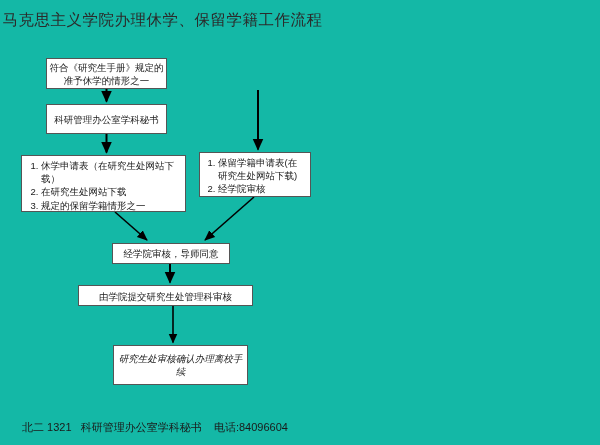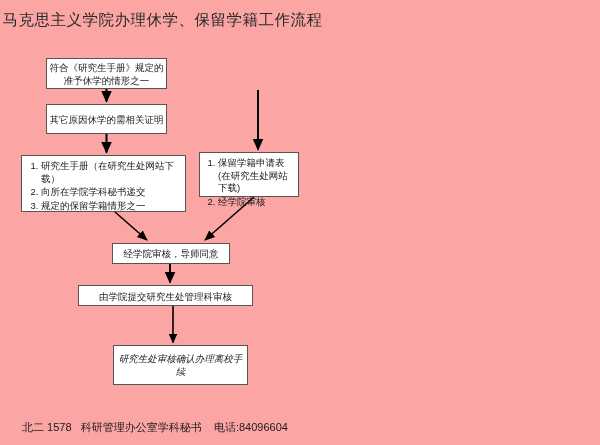--- a/index.html
+++ b/index.html
@@ -12,21 +12,21 @@
     width: 600px;
     height: 445px;
     font-family: "Liberation Sans", "DejaVu Sans", sans-serif;
     color: #1a1a1a;
     overflow: hidden;
   }
   #page {
     position: relative;
     width: 600px;
     height: 445px;
-    background: #fca5a5;
+    background: #14b8a6;
   }
 
   
   .title {
     position: absolute;
     left: 0px;
     top: 8px;
     width: 325px;
     text-align: center;
     font-size: 15.5px;
@@ -86,21 +86,21 @@
   .node.list.tight ol {
     padding-left: 13px;
   }
 
   
   #n-left-1   { left: 46px;  top: 58px;  width: 121px; height: 31px; }
   #n-left-2   { left: 46px;  top: 104px; width: 121px; height: 30px; }
   #n-left-3   { left: 21px;  top: 155px; width: 165px; height: 57px; }
 
   #n-right-1  { left: 205px; top: 58px;  width: 116px; height: 32px; }
-  #n-right-2  { left: 199px; top: 152px; width: 100px; height: 45px; }
+  #n-right-2  { left: 199px; top: 152px; width: 112px; height: 45px; }
 
   #n-mid-1    { left: 112px; top: 243px; width: 118px; height: 21px; }
   #n-mid-2    { left: 78px;  top: 285px; width: 175px; height: 21px; align-items: flex-end; }
   #n-mid-3    { left: 113px; top: 345px; width: 135px; height: 40px; font-style: italic; }
 
   
   .footer {
     position: absolute;
     left: 22px;
     top: 420px;
@@ -140,27 +140,27 @@
     <line x1="170" y1="264" x2="170" y2="282.5" stroke="#000000" stroke-width="2" marker-end="url(#ah)"></line>
 
     <line x1="173" y1="306" x2="173" y2="342.5" stroke="#000000" stroke-width="1.6" marker-end="url(#ah)"></line>
   </svg>
 
   <div class="node centered" id="n-left-1">
     <span class="txt">符合《研究生手册》规定的准予休学的情形之一</span>
   </div>
 
   <div class="node centered" id="n-left-2">
-    <span class="txt">其它原因休学的需相关证明</span>
+    <span class="txt">科研管理办公室学科秘书</span>
   </div>
 
   <div class="node list" id="n-left-3">
     <ol>
-      <li>研究生手册（在研究生处网站下载）</li>
-      <li>向所在学院学科秘书递交</li>
+      <li>休学申请表（在研究生处网站下载）</li>
+      <li>在研究生处网站下载</li>
       <li>规定的保留学籍情形之一</li>
     </ol>
   </div>
 
 
   <div class="node list tight" id="n-right-2">
     <ol>
       <li>保留学籍申请表(在研究生处网站下载)</li>
       <li>经学院审核</li>
     </ol>
@@ -171,15 +171,15 @@
   </div>
 
   <div class="node centered" id="n-mid-2">
     <span class="txt">由学院提交研究生处管理科审核</span>
   </div>
 
   <div class="node centered" id="n-mid-3">
     <span class="txt">研究生处审核确认办理离校手续</span>
   </div>
 
-  <div class="footer">北二 1578   科研管理办公室学科秘书    电话:84096604</div>
+  <div class="footer">北二 1321   科研管理办公室学科秘书    电话:84096604</div>
 
 </div>
 
 </body></html>

